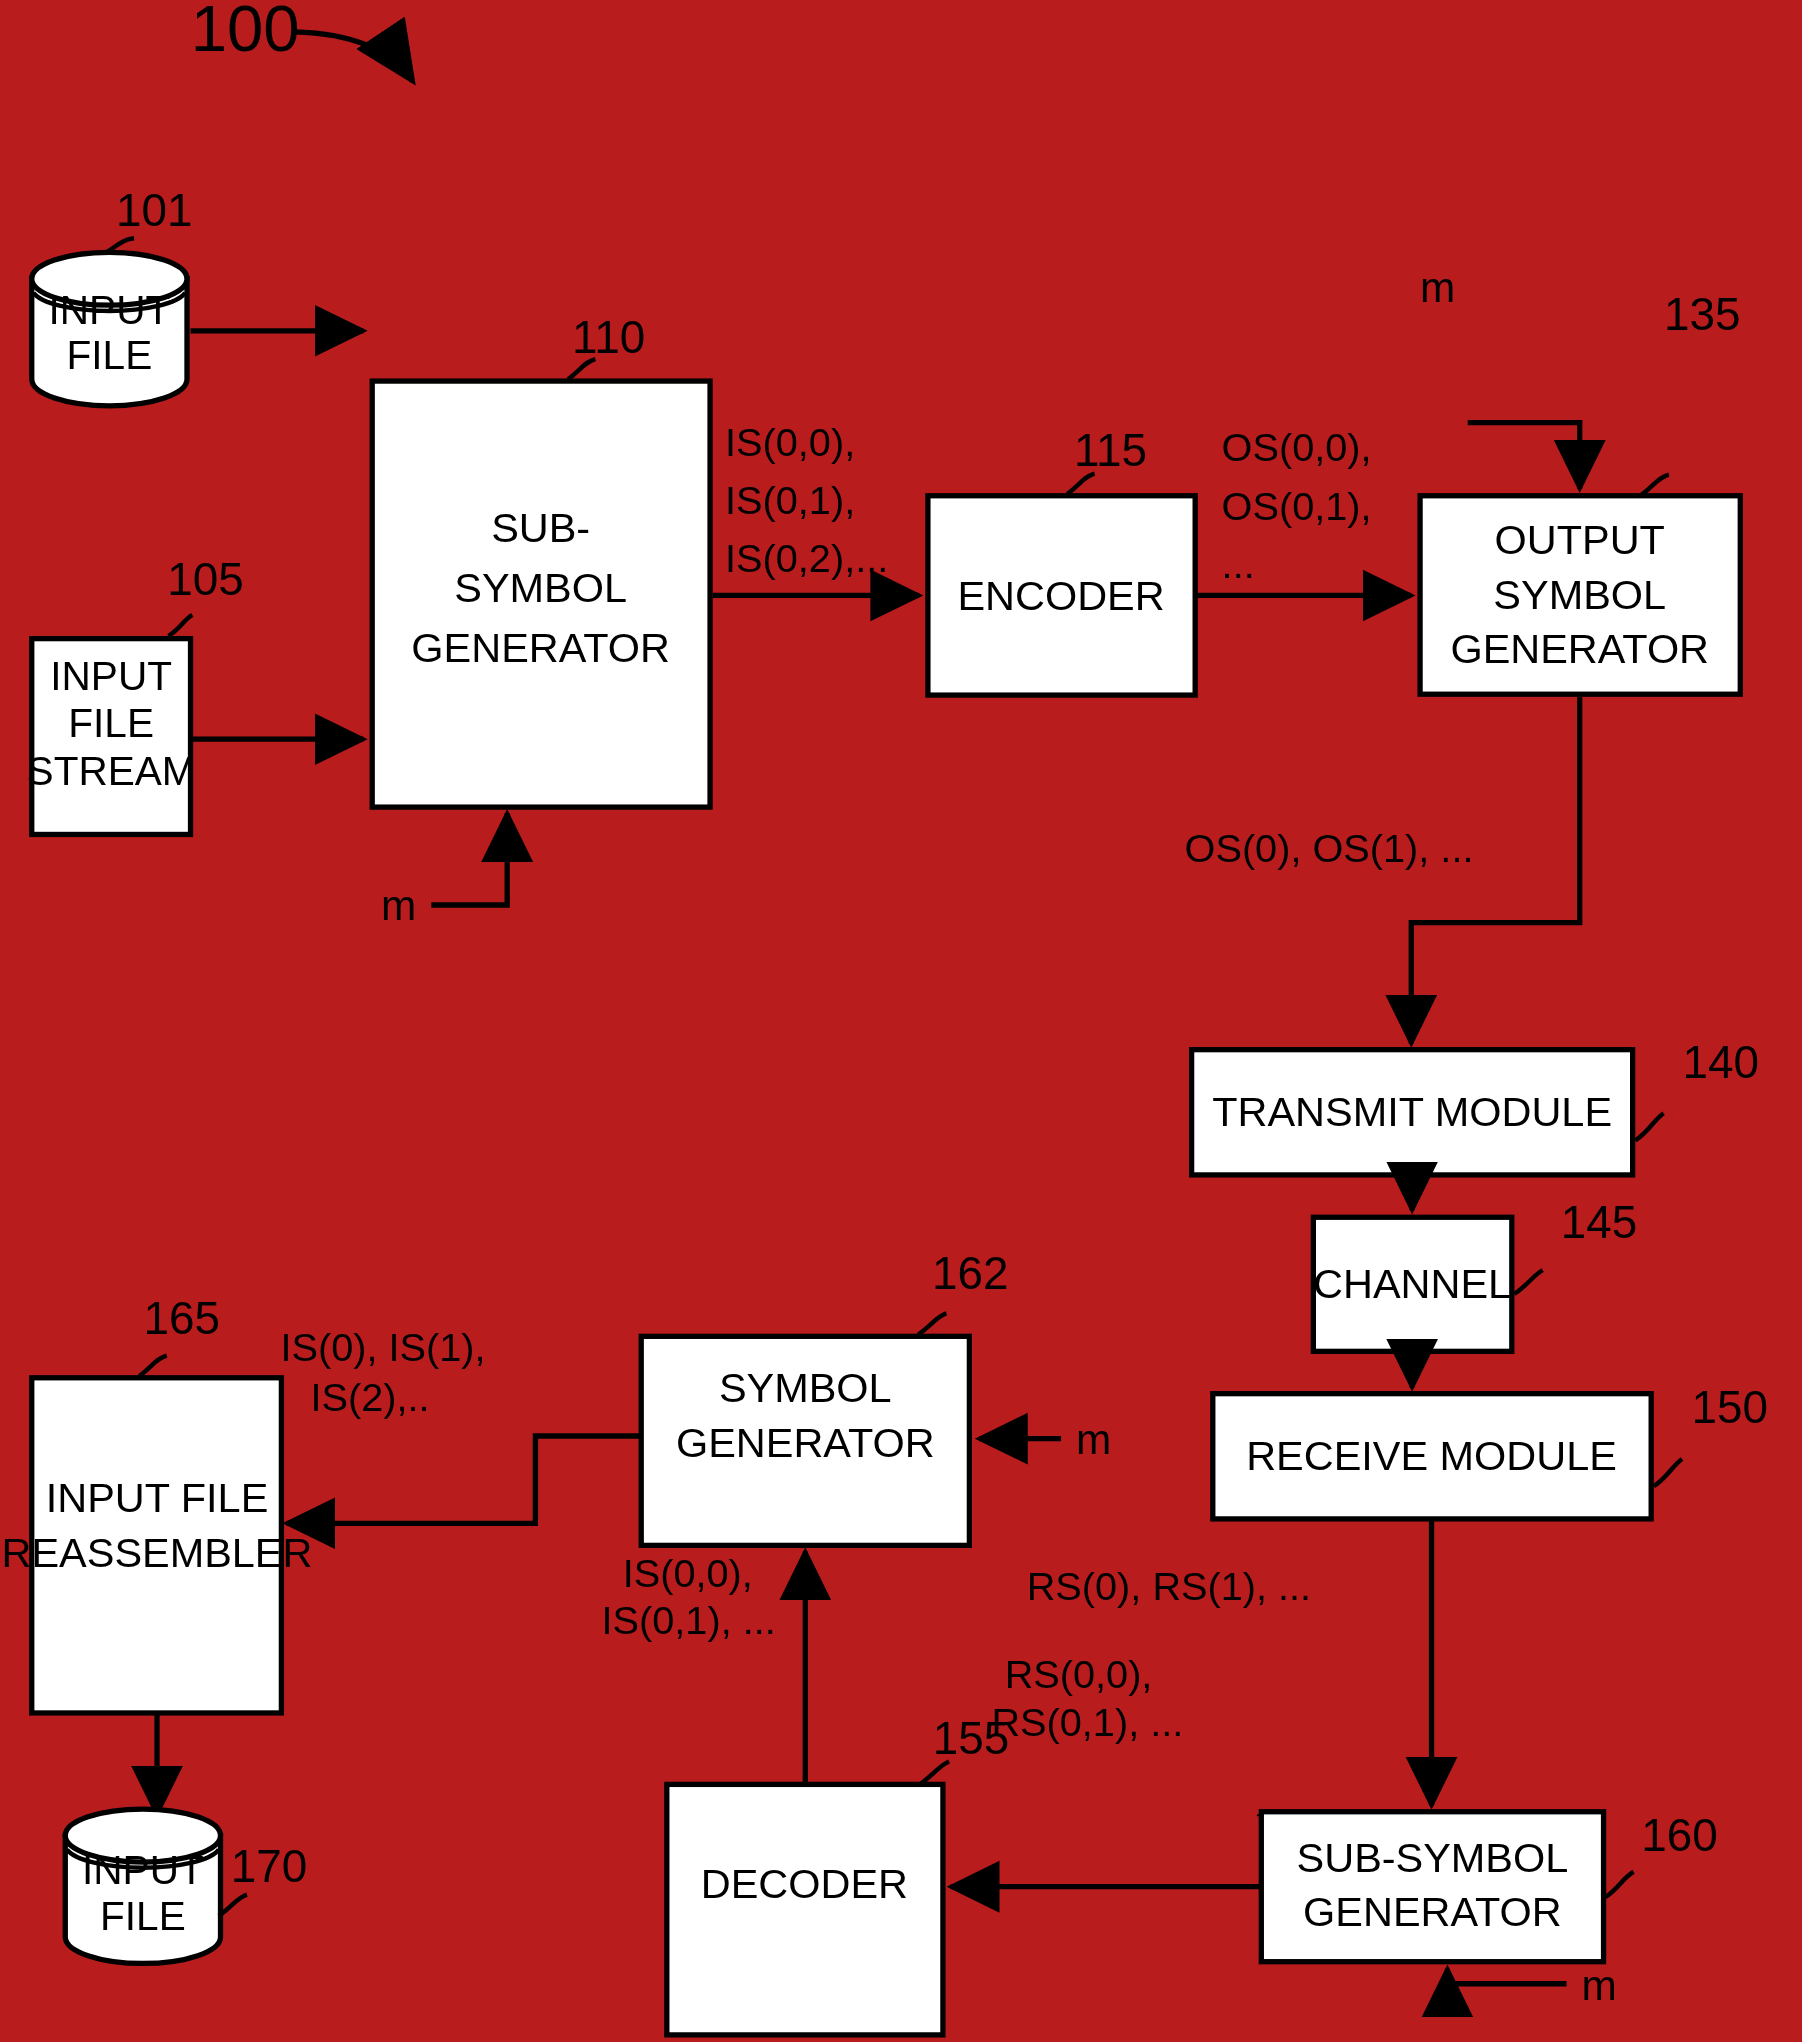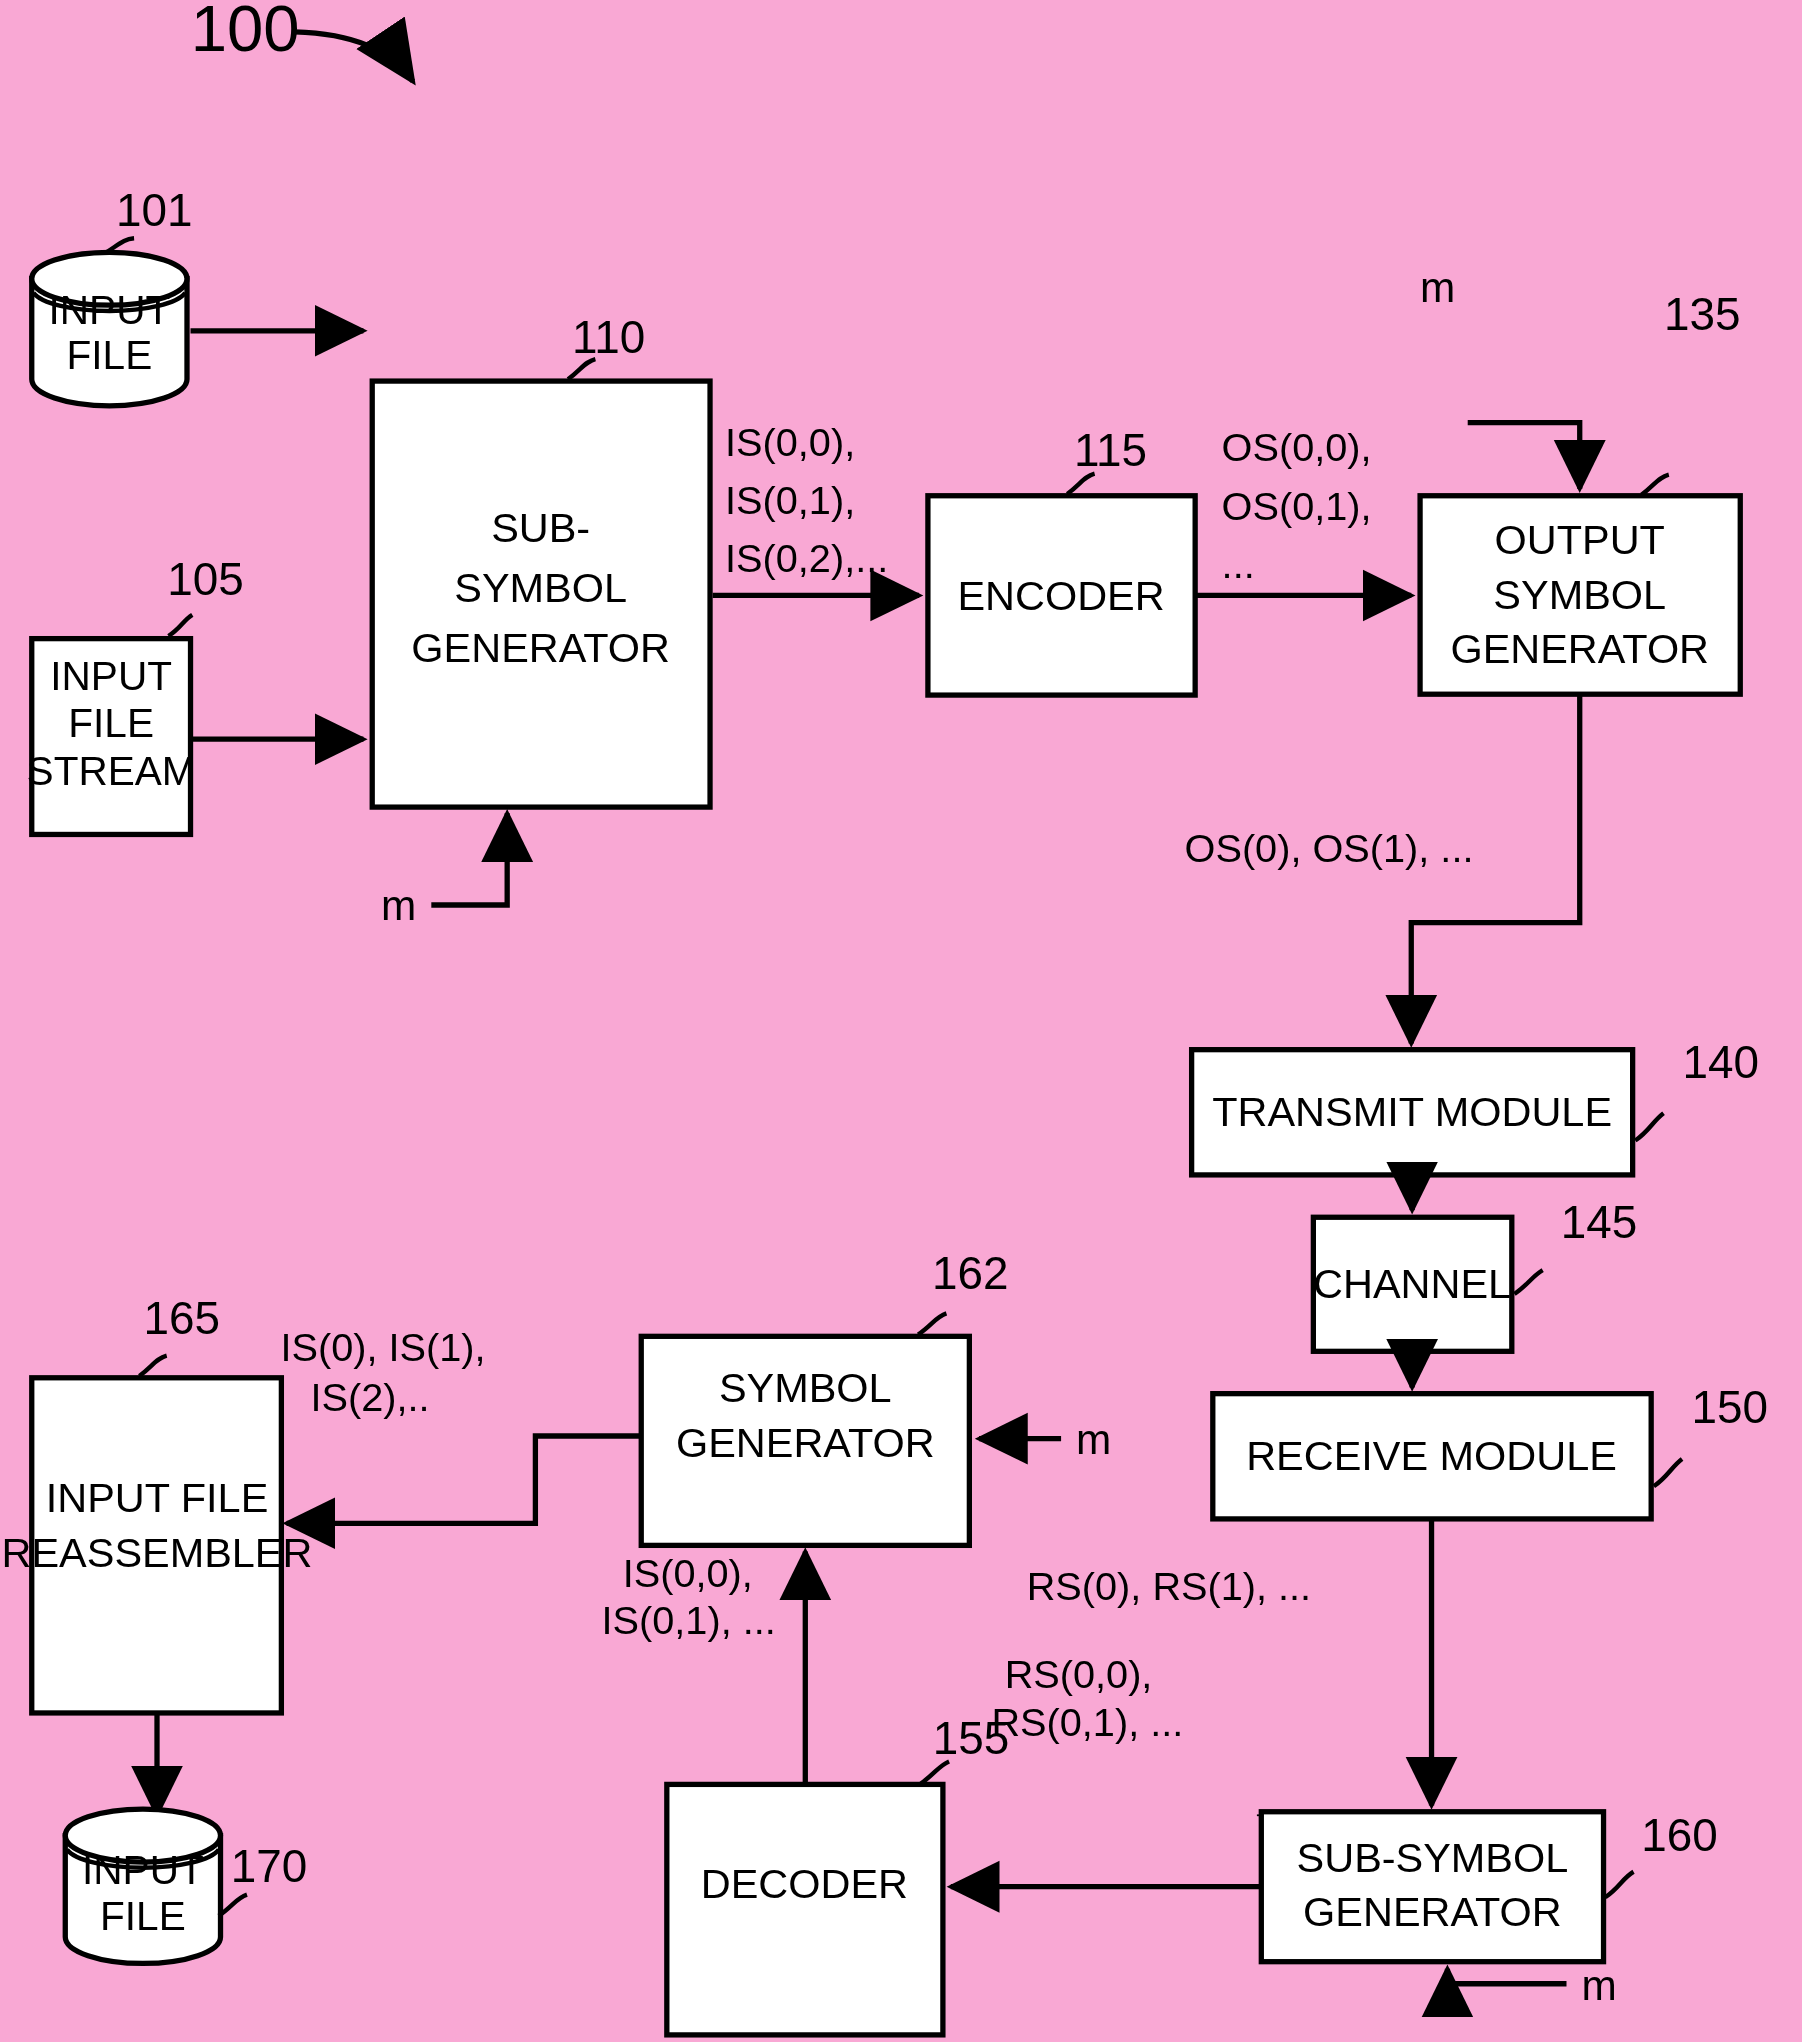--- a/index.html
+++ b/index.html
@@ -4,21 +4,21 @@
 <style>
   html, body {
     margin: 0;
     padding: 0;
     background: #ffffff;
   }
   #fig {
     position: relative;
     width: 1802px;
     height: 2042px;
-    background: #f9a8d4;
+    background: #b91c1c;
     font-family: "Liberation Sans", sans-serif;
   }
   svg#canvas {
     position: absolute;
     top: 0;
     left: 0;
     width: 1802px;
     height: 2042px;
   }
   .bx {

